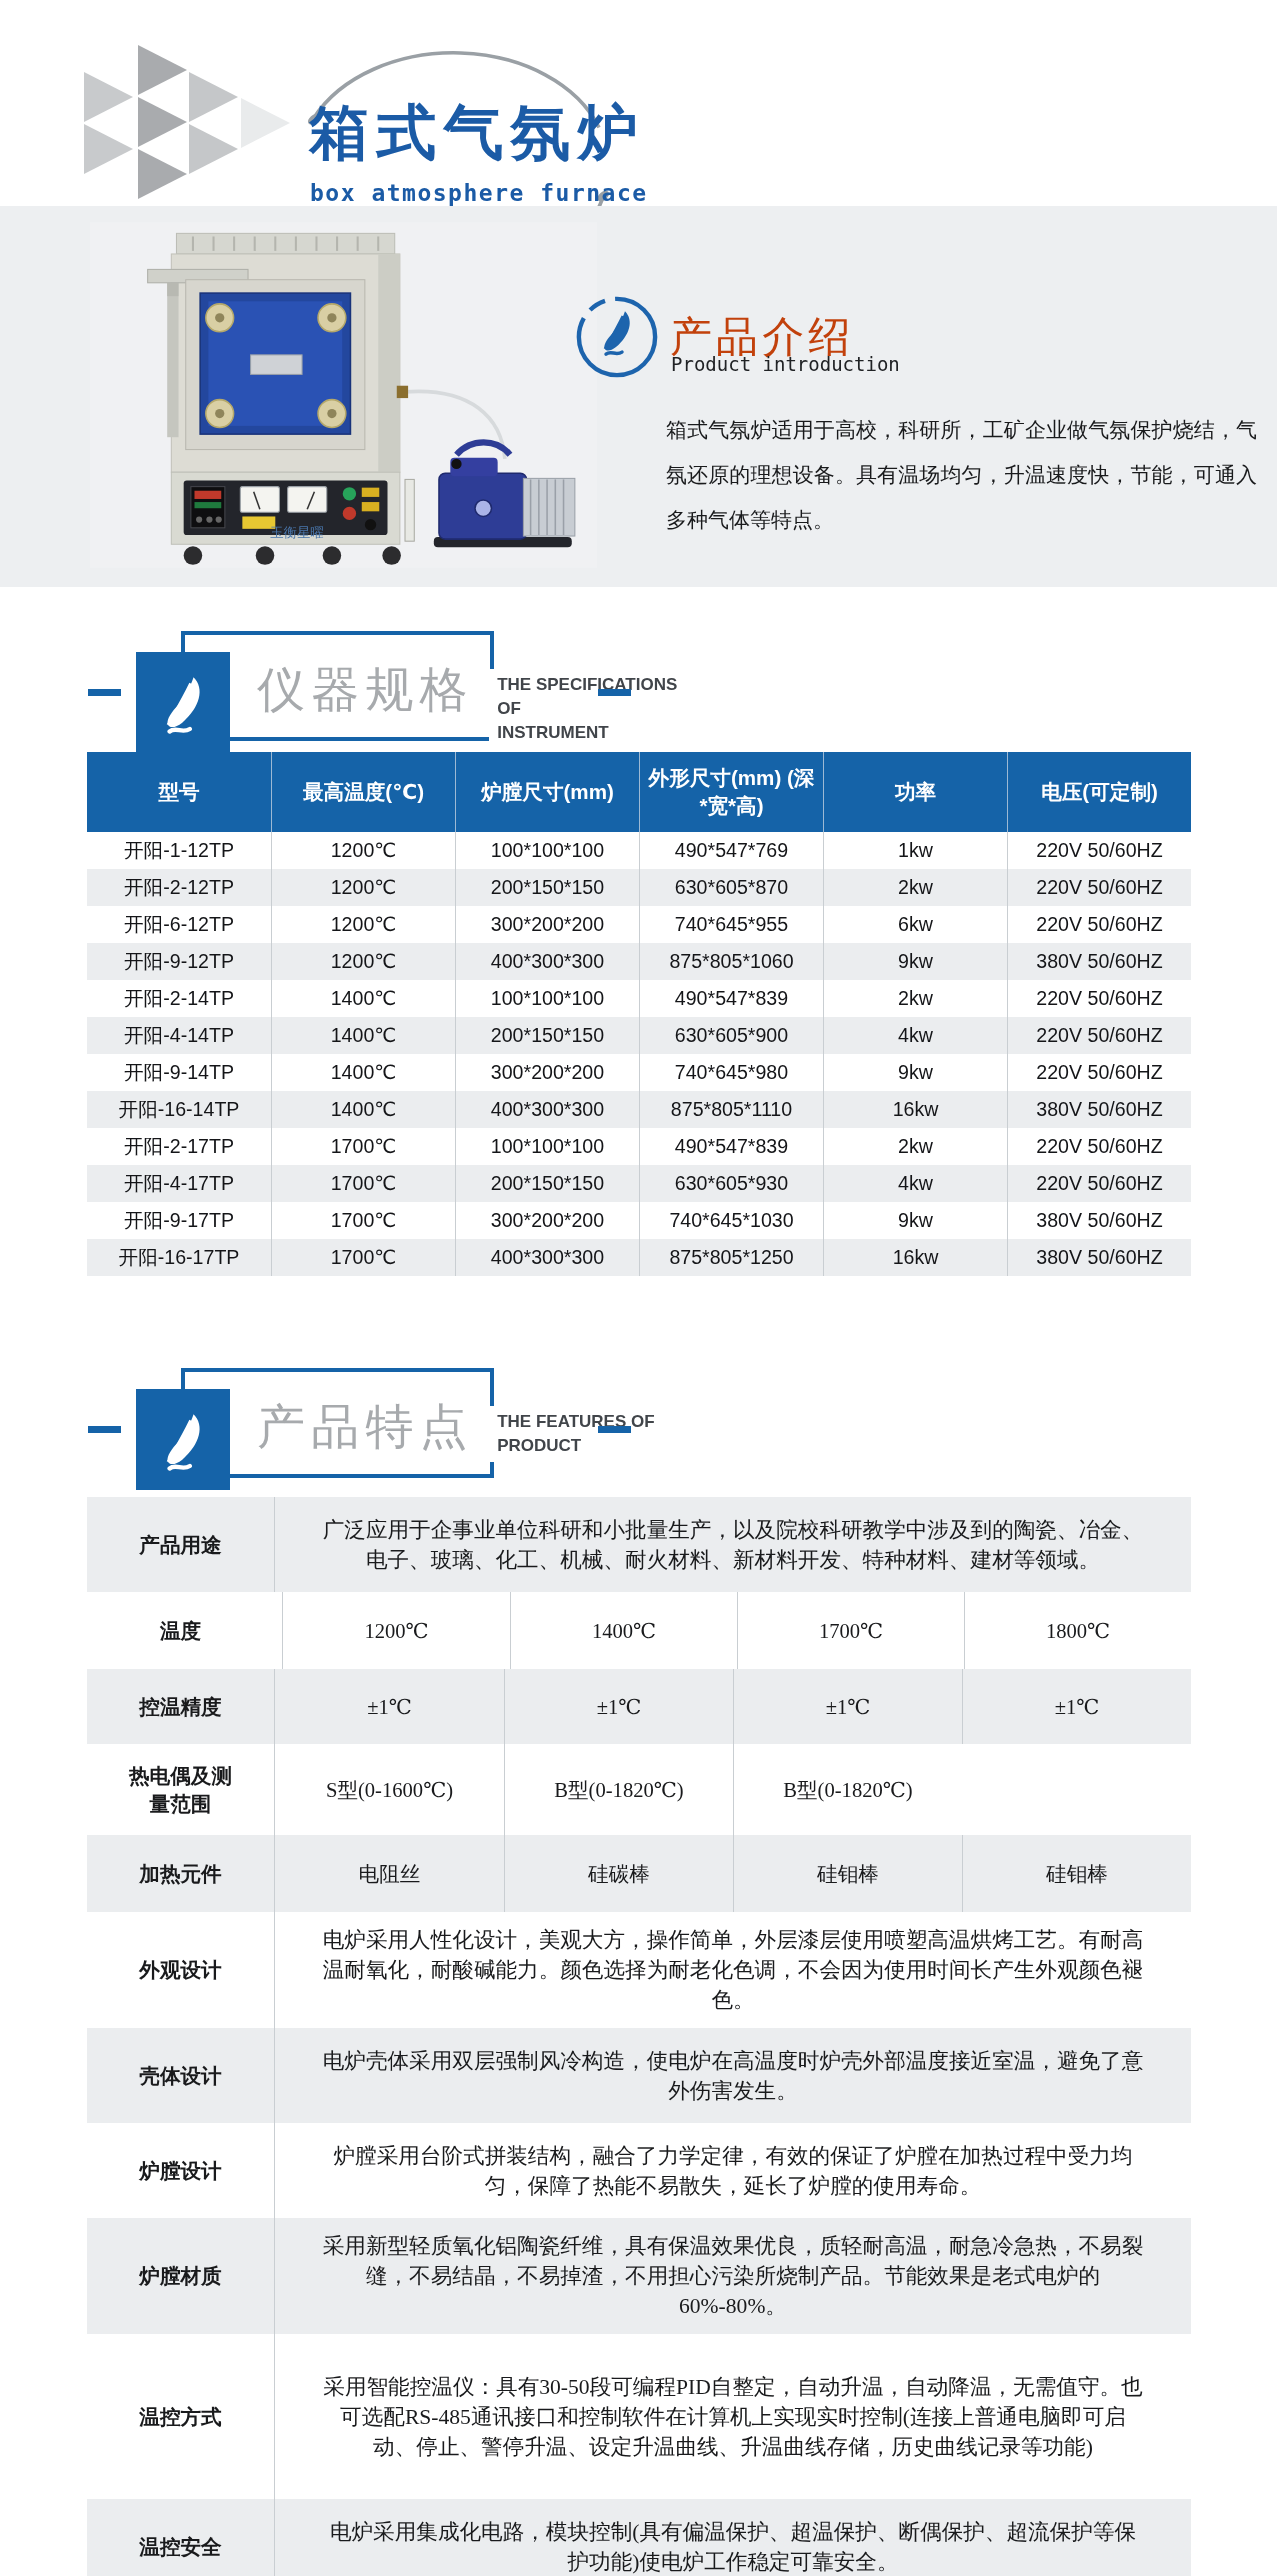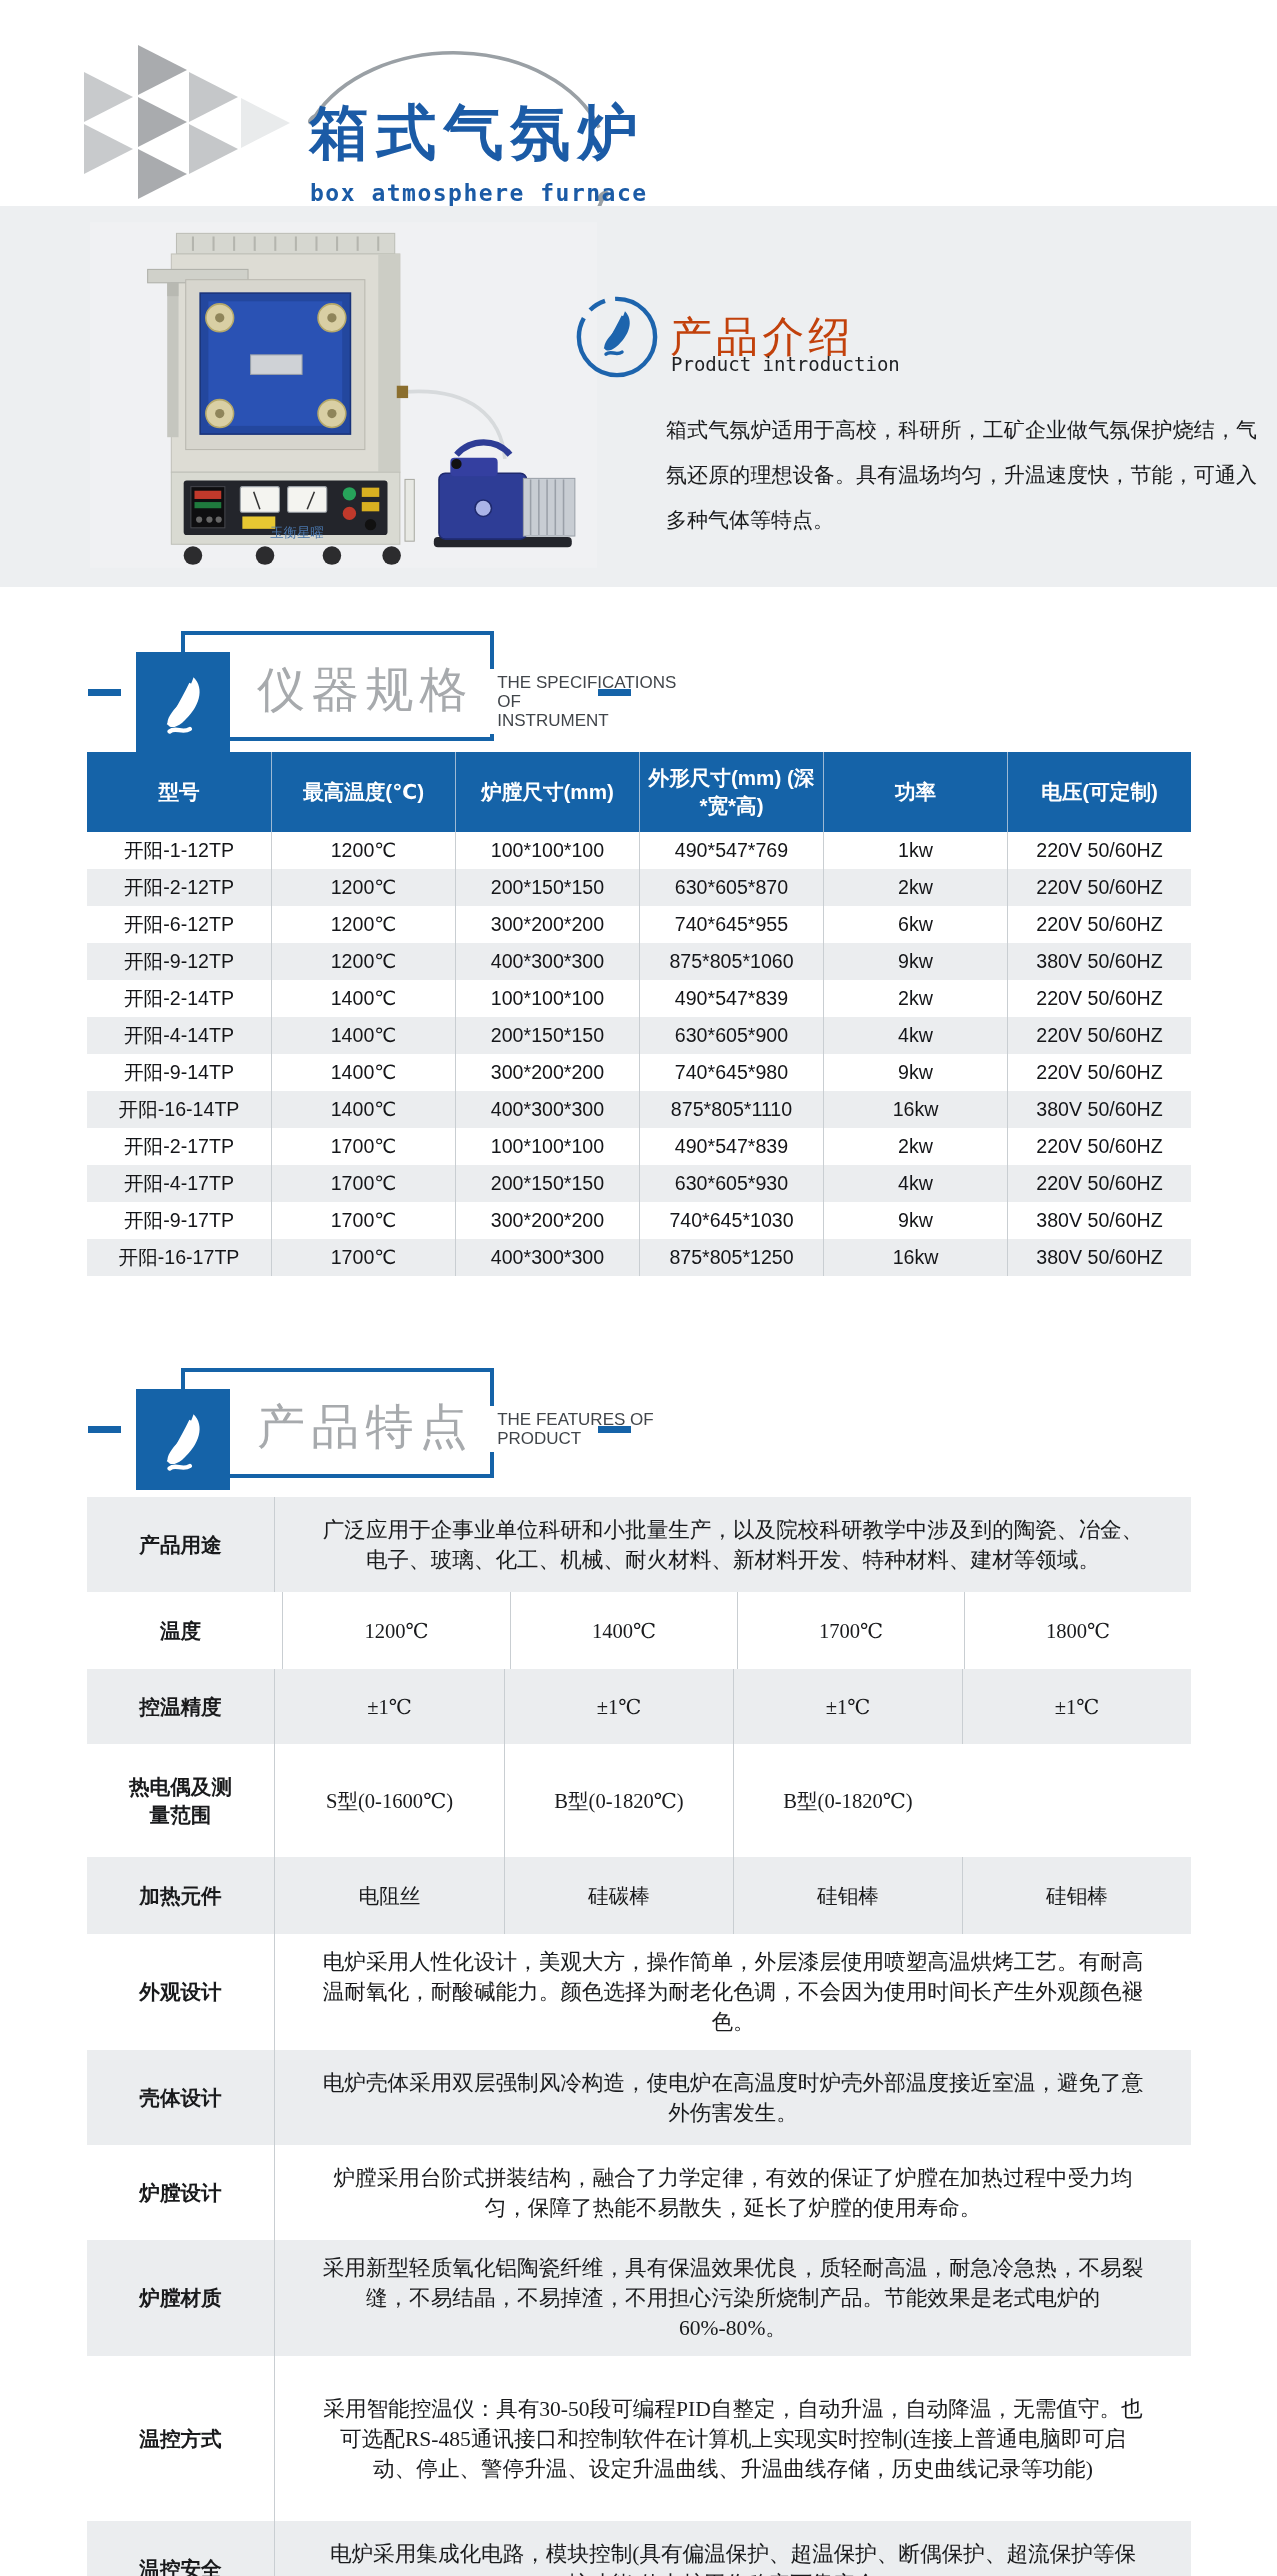--- a/index.html
+++ b/index.html
@@ -20,21 +20,21 @@
   .intro-cn{position:absolute;left:670px;top:87px;font-size:42px;font-weight:400;color:#c2410c;letter-spacing:4.1px;font-family:"Liberation Serif","DejaVu Serif",serif;margin-top:16px;}
   .intro-en{position:absolute;left:671px;top:147px;font-size:19px;color:#202225;font-family:"DejaVu Sans Mono","Liberation Mono",monospace;}
   .intro-p{position:absolute;left:666px;top:202px;width:591px;font-size:21px;line-height:45px;color:#191a1c;text-align:justify;font-family:"Liberation Serif","DejaVu Serif",serif;}
 
   
   .sec-head{position:absolute;left:0;width:773px;height:129px;}
   .sec-frame{position:absolute;left:181px;top:0;width:305px;height:102px;border:4.1px solid #1563a8;}
   .sec-icon{position:absolute;left:136px;top:20.6px;width:94px;height:101px;background:#1563a8;display:flex;align-items:center;justify-content:center;}
   .sec-icon svg{width:63px;height:63px;color:#ffffff;}
   .sec-cn{position:absolute;left:257px;top:27px;font-size:48px;color:#a7aaad;letter-spacing:6.2px;white-space:nowrap;font-family:"Liberation Serif","DejaVu Serif",serif;}
-  .sec-en{position:absolute;left:489px;top:38px;width:206px;background:#ffffff;padding:4.1px 0 4.1px 8.2px;font-size:17px;font-weight:400;color:#41454a;line-height:19px;}
+  .sec-en{position:absolute;left:489px;top:38px;width:206px;background:#ffffff;padding:4.1px 0 4.1px 8.2px;font-size:17px;font-weight:700;color:#41454a;line-height:24px;}
   .dash{position:absolute;top:58px;width:33px;height:6.7px;background:#1563a8;}
   .dash-l{left:88px;} .dash-r{left:598px;}
 
   
   .tbl{position:absolute;left:87px;width:1104px;}
   .spec-row{display:grid;grid-template-columns:repeat(6,1fr);}
   .spec-row>div{display:flex;align-items:center;justify-content:center;text-align:center;border-left:1px solid #c9ced2;padding:2.1px 5.2px;box-sizing:border-box;}
   .spec-row>div:first-child{border-left:none;}
   .spec-hrow{background:#1563a8;color:#ffffff;height:80px;font-size:20.6px;font-weight:700;}
   .spec-hrow>div{border-left:1px solid #9db9d4;}
@@ -339,21 +339,21 @@
     </div>
     <div class="feat-row gray" style="height:75px;">
       <div class="feat-label">控温精度</div>
       <div class="feat-cells">
         <div>±1℃</div>
           <div>±1℃</div>
           <div>±1℃</div>
           <div>±1℃</div>
       </div>
     </div>
-    <div class="feat-row" style="height:113px;">
+    <div class="feat-row" style="height:91px;">
       <div class="feat-label">热电偶及测量范围</div>
       <div class="feat-cells">
           <div>S型(0-1600℃)</div>
           <div>B型(0-1820℃)</div>
           <div>B型(0-1820℃)</div>
       </div>
     </div>
     <div class="feat-row gray" style="height:77px;">
       <div class="feat-label">加热元件</div>
       <div class="feat-cells">

